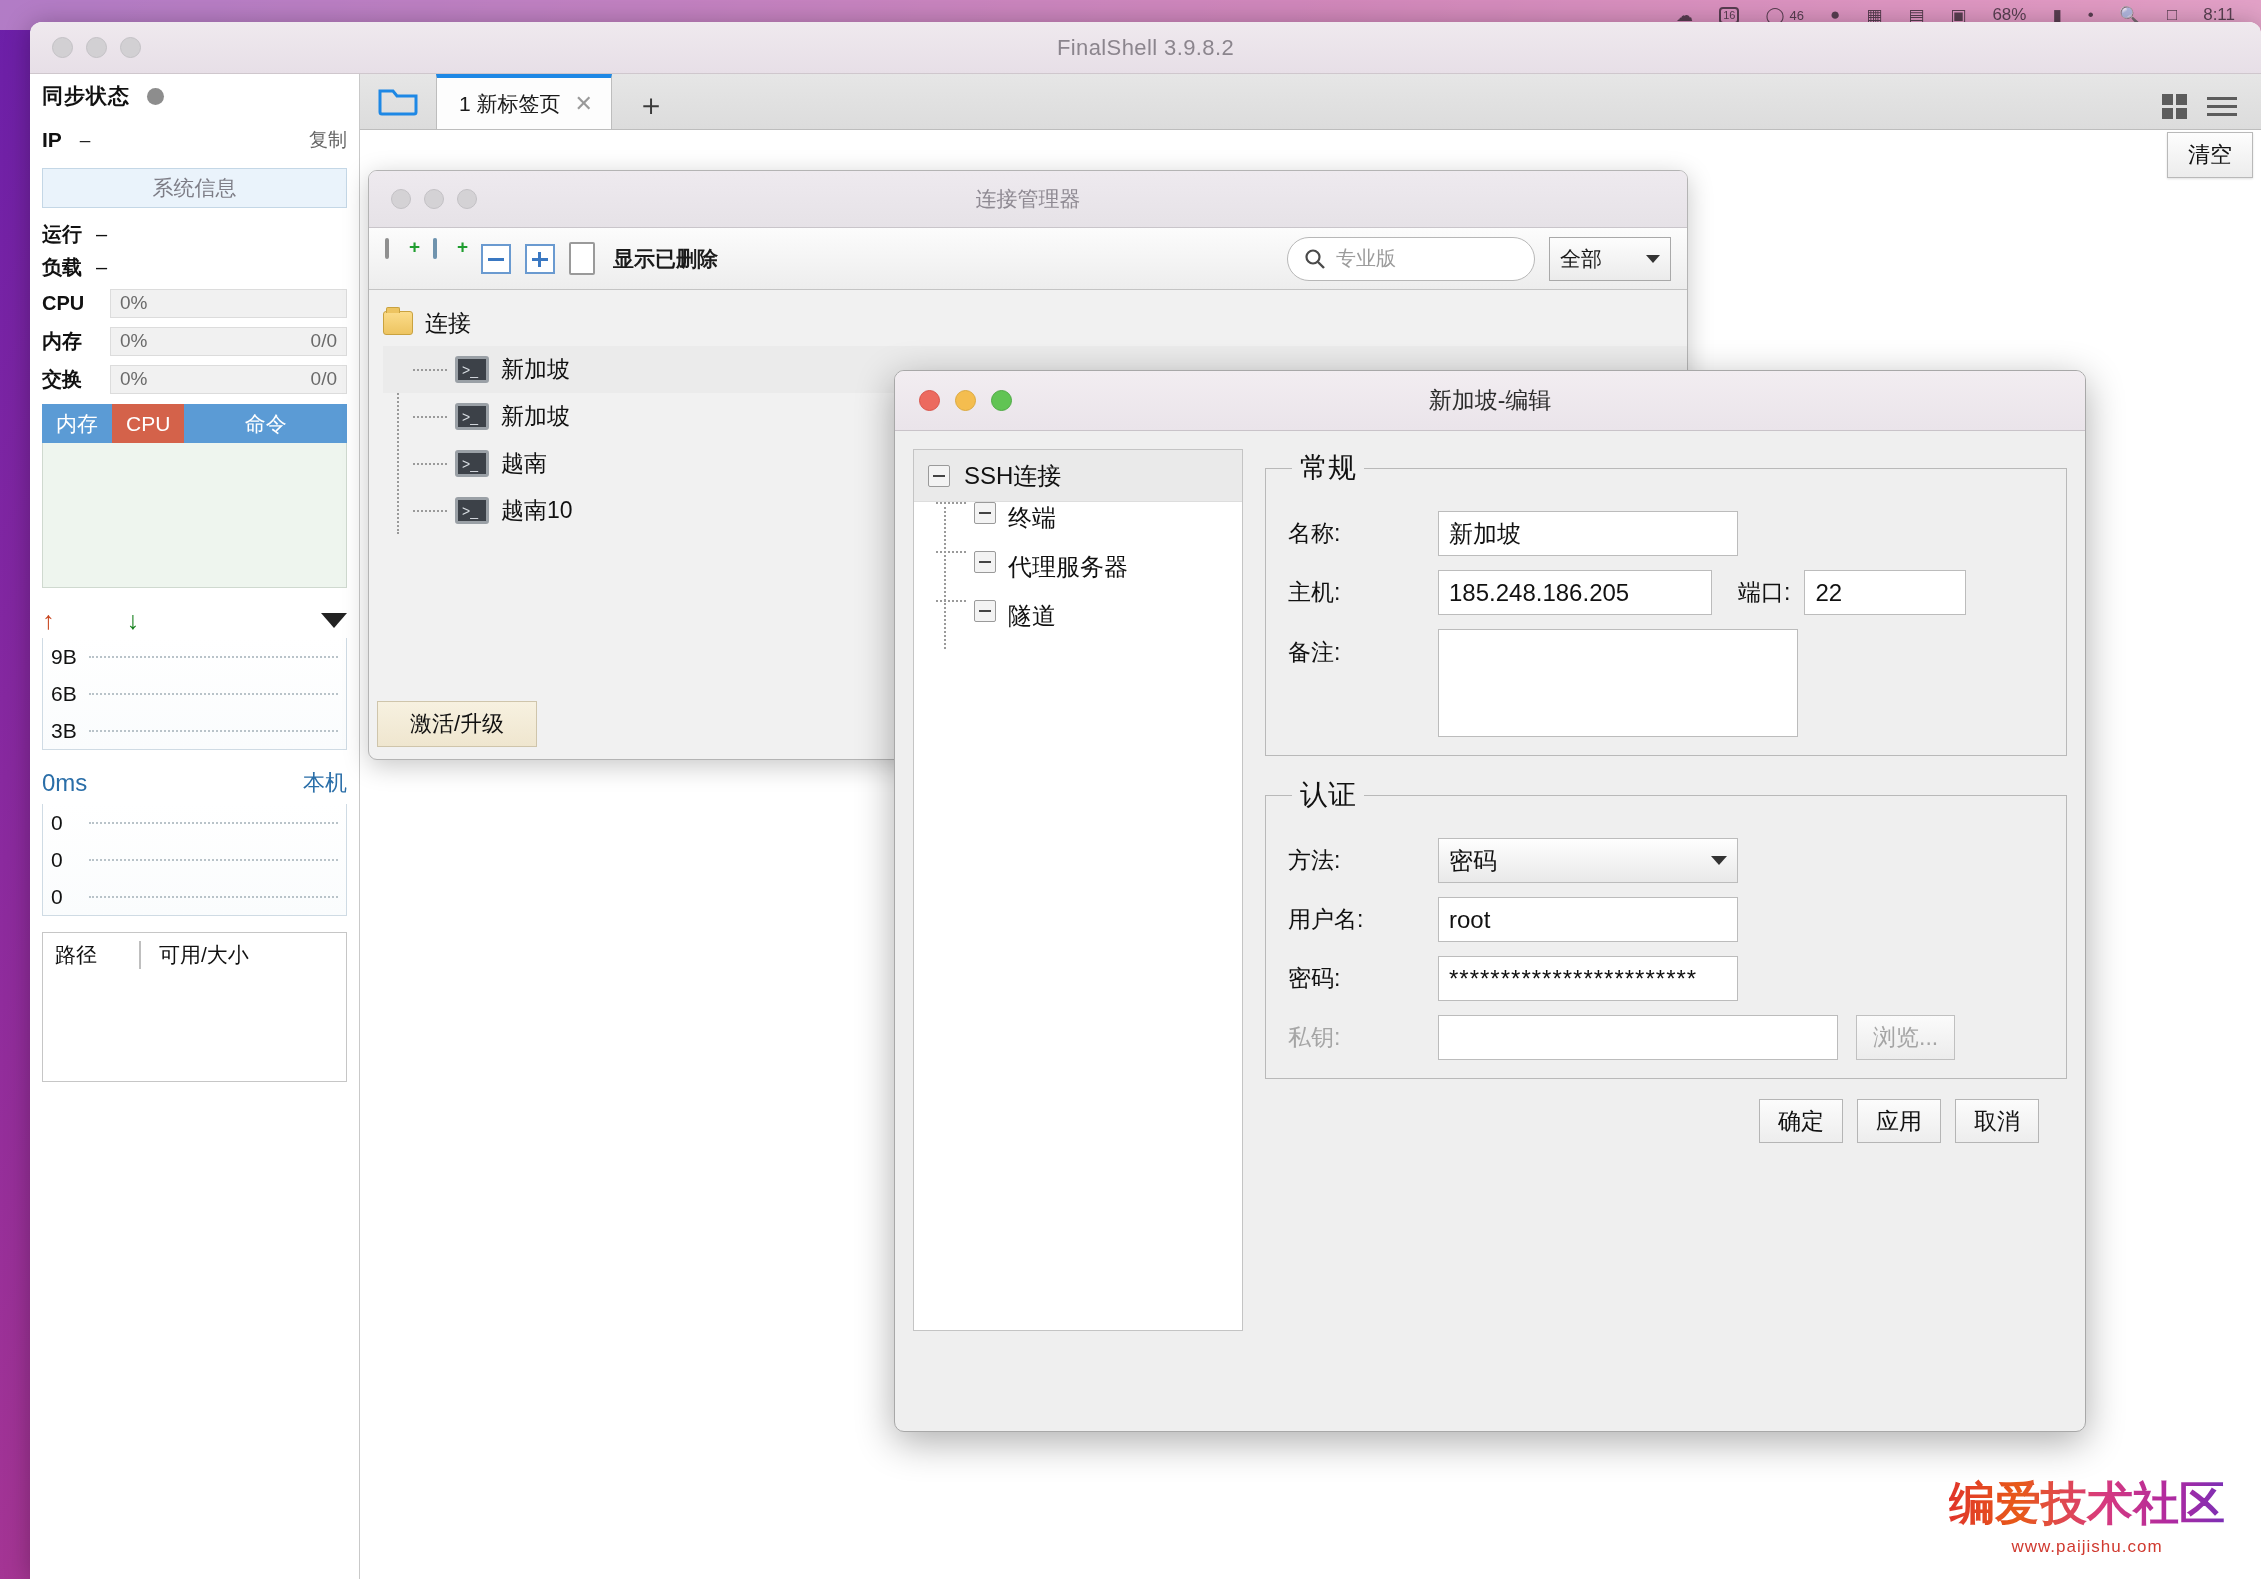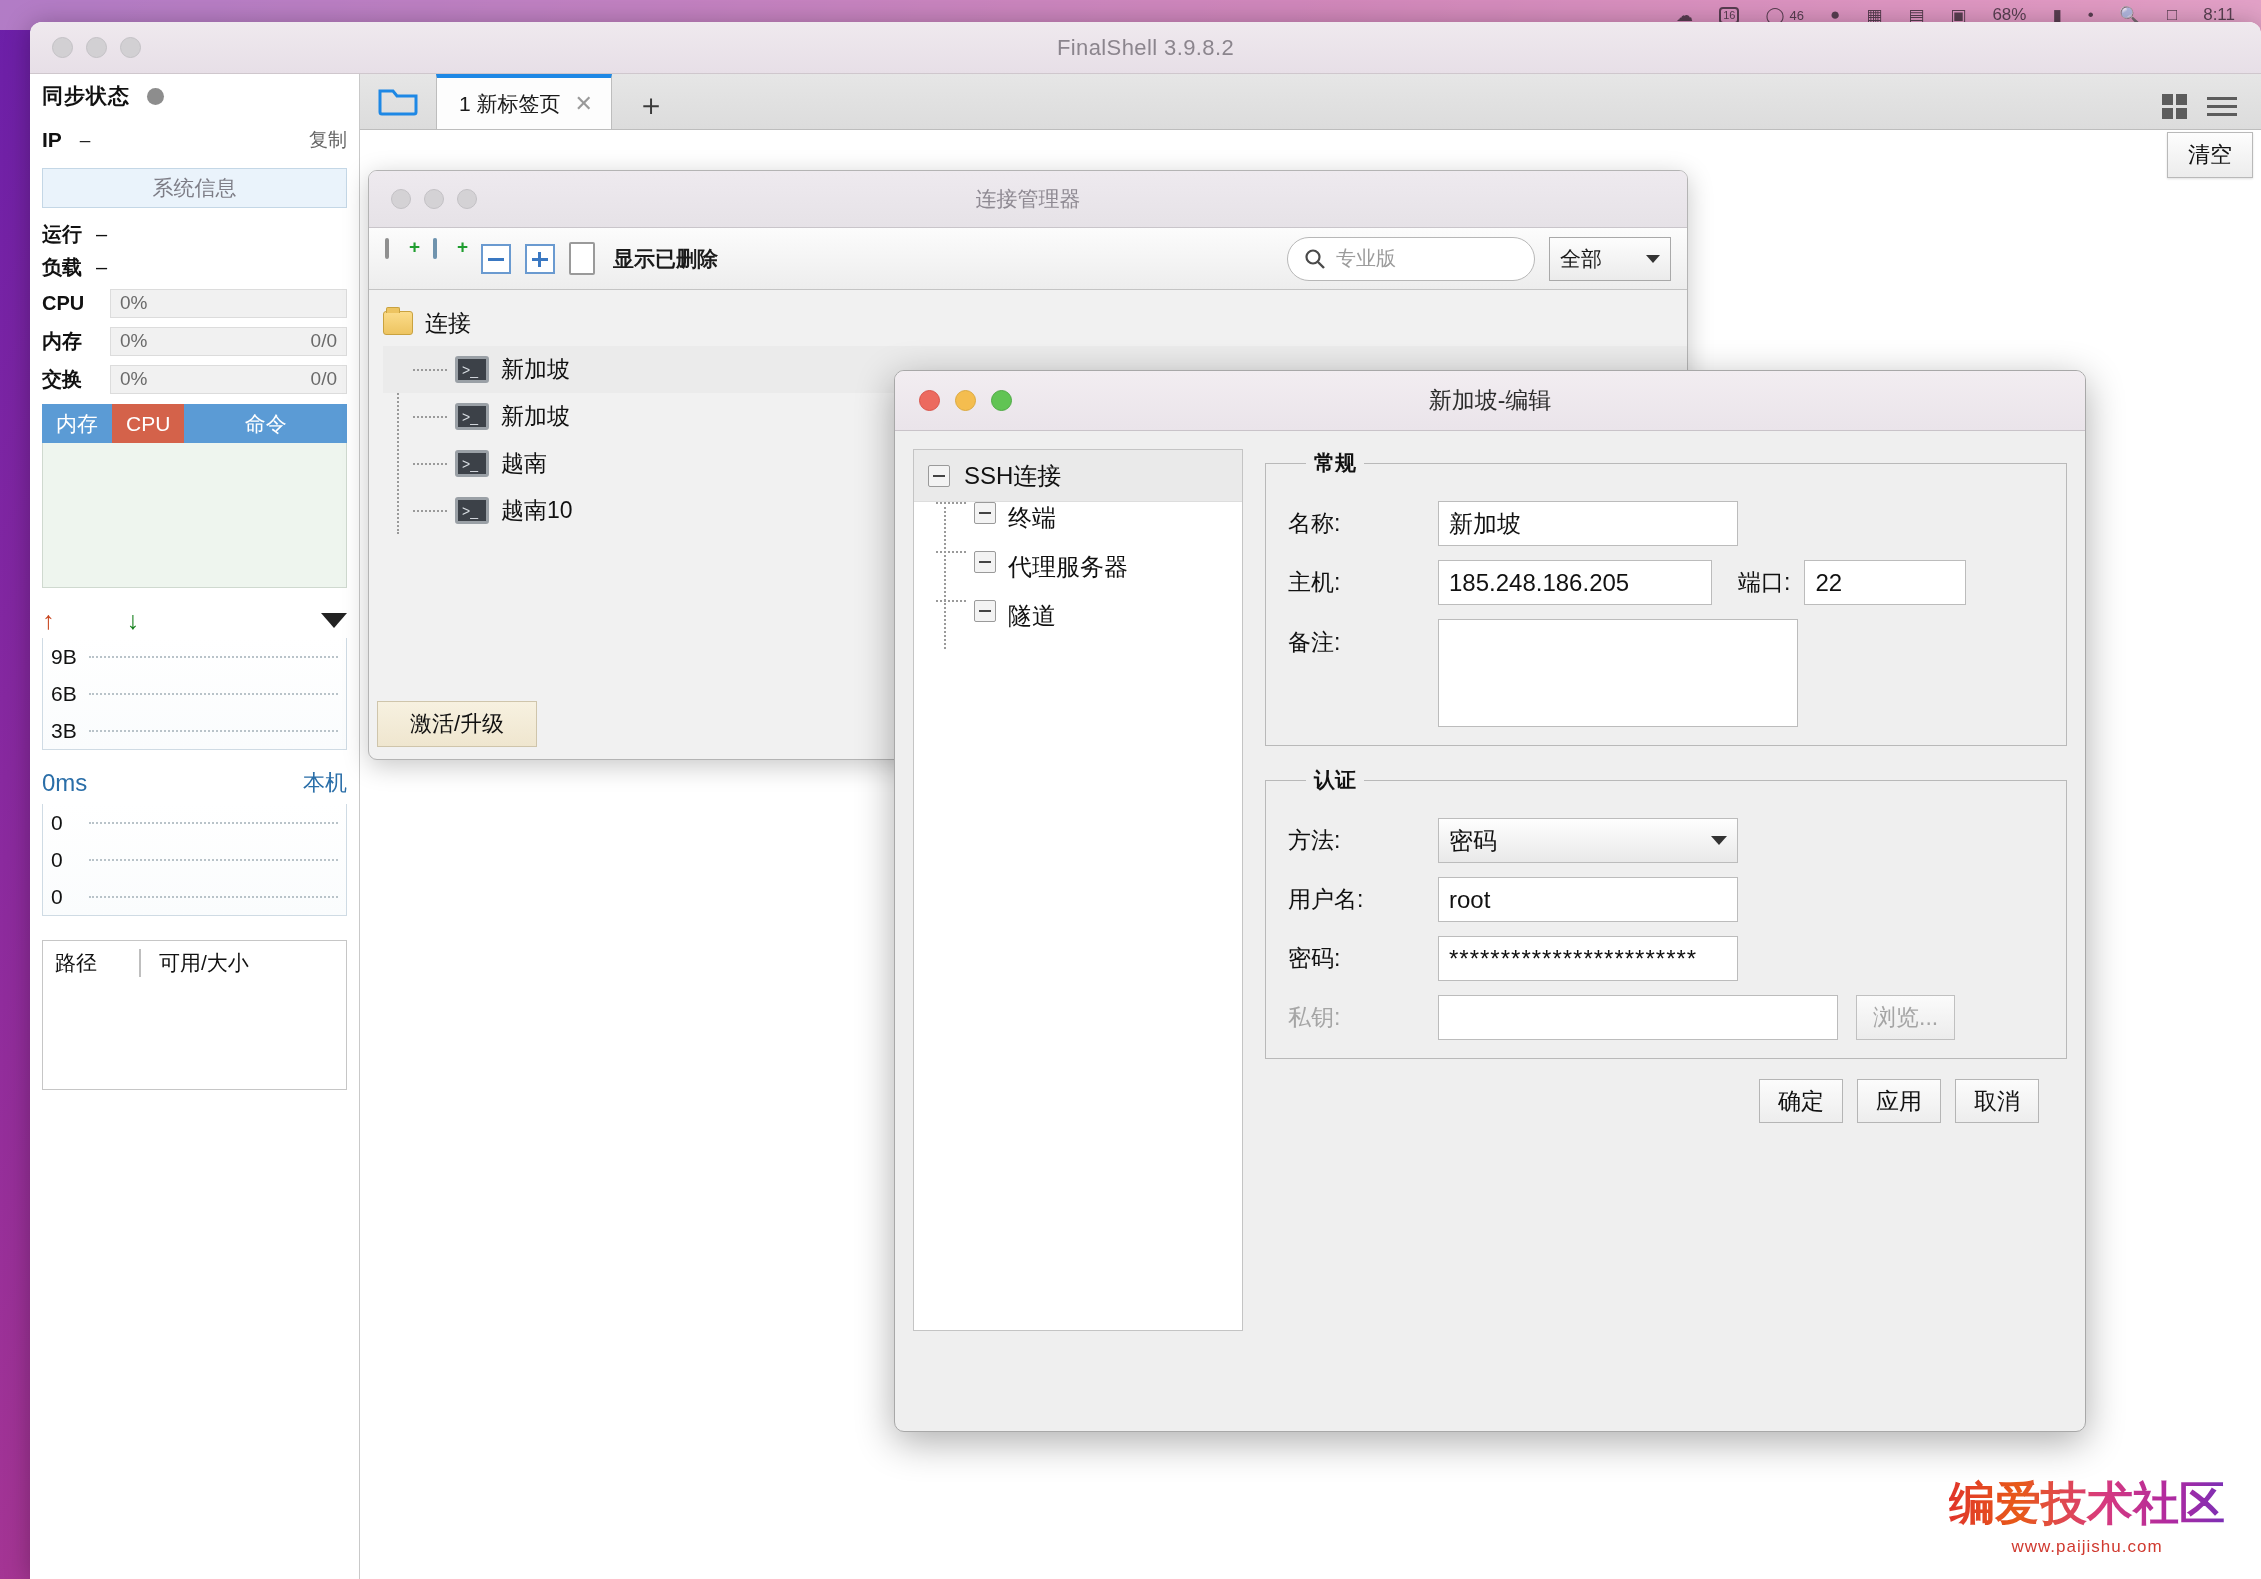--- a/index.html
+++ b/index.html
@@ -94,21 +94,21 @@
 
   .axis-box { border: 1px solid #cfdbe4; border-top: none; background: linear-gradient(#ffffff,#fafcfd); }
   .axis-row { display: flex; align-items: center; height: 37px; }
   .axis-lbl { width: 46px; font-size: 21px; color: #111; padding-left: 8px;}
   .dots { flex: 1; height: 1px; border-top: 2px dotted #b9c3c9; margin-right: 8px;}
 
   .ping-head { display: flex; align-items: center; height: 42px; margin-top: 12px;}
   .ping-ms { color: #2a6ea8; font-size: 24px; text-align: center; }
   .ping-host { margin-left: auto; color: #2a6ea8; font-size: 22px;}
 
-  .path-box { margin-top: 24px; border: 1px solid #c6c6c6; height: 150px; background: #fff; }
+  .path-box { margin-top: 16px; border: 1px solid #c6c6c6; height: 150px; background: #fff; }
   .path-head { display: flex; height: 44px; align-items: center; font-size: 21px; }
   .path-head .c1 { width: 96px; padding-left: 12px; }
   .path-head .sep { width: 2px; height: 28px; background: #bfbfbf; }
   .path-head .c2 { padding-left: 18px; }
 
   
   #right-pane { flex: 1; background: #ffffff; position: relative; }
   #tabbar {
     height: 56px; background: linear-gradient(#e6e6e6,#dcdcdc);
     border-bottom: 1px solid #bdbdbd; display: flex; align-items: flex-end;
@@ -215,21 +215,21 @@
   .toggle-box { width: 22px; height: 22px; border: 1px solid #9a9a9a; background: #f3f3f3; position: relative; border-radius:2px;}
   .toggle-box::before { content:""; position:absolute; left:4px; top:9px; width:12px; height:2px; background:#444;}
   .nav-item { display: flex; align-items: flex-start; height: 49px; padding-left: 22px; position: relative;}
   .nav-item .dashline { width: 30px; }
 
   #ed-content { flex: 1; display: flex; flex-direction: column; gap: 20px;}
   fieldset.group {
     border: 1px solid #b9b9b9; margin: 0; padding: 10px 22px 18px 22px;
     background: #efefef;
   }
-  fieldset.group > legend { font-size: 21px; color: #111; padding: 0 8px; margin-left: 18px; font-weight: bold;}
+  fieldset.group > legend { font-size: 28px; color: #111; padding: 0 8px; margin-left: 4px;}
   .f-row { display: flex; align-items: center; margin-top: 14px; }
   .f-label { width: 150px; font-size: 23px; color: #111; }
   .f-label.dim { color: #a5a5a5; }
   .txt {
     height: 45px; border: 1px solid #bcbcbc; background: #fff;
     display: flex; align-items: center; padding: 0 10px; font-size: 24px; color: #111;
   }
   .txt.w-name { width: 300px; }
   .txt.w-host { width: 274px; }
   .txt.w-port { width: 162px; }

